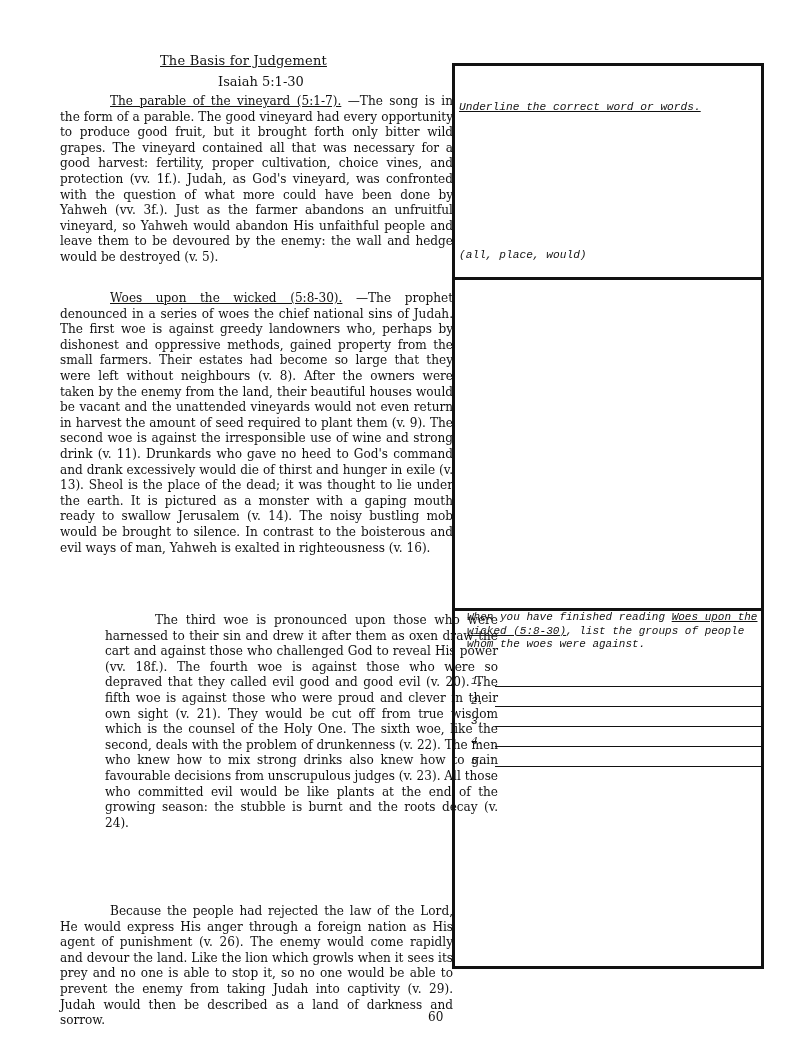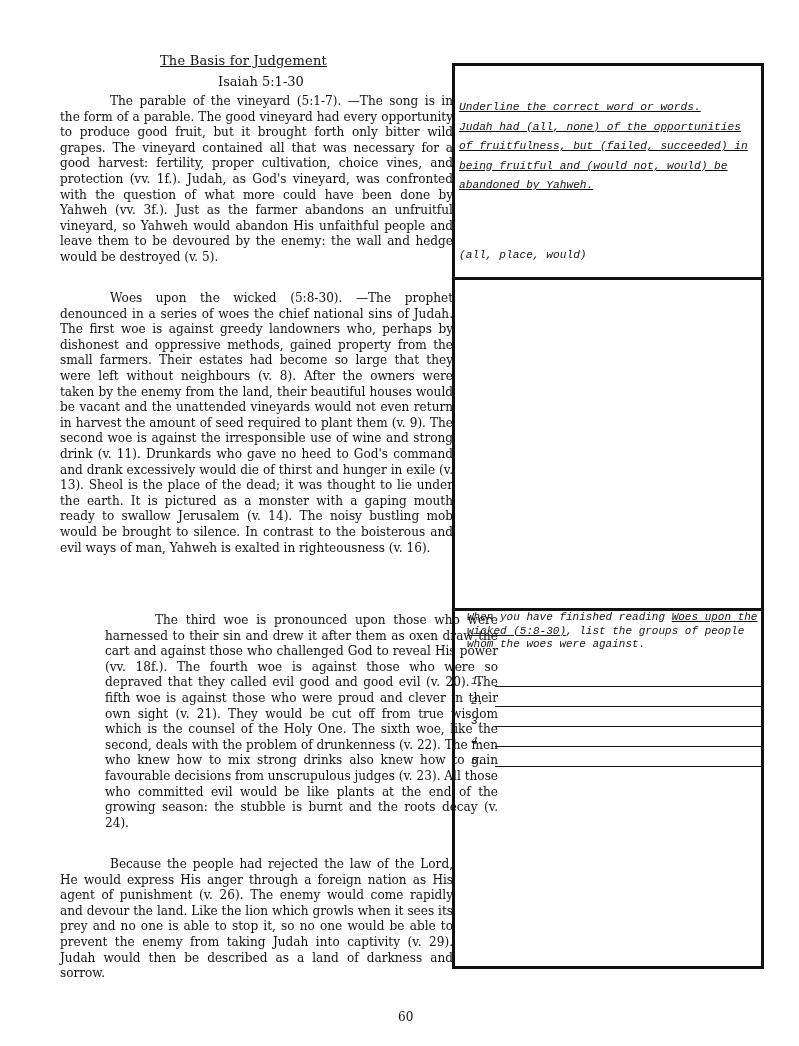--- a/index.html
+++ b/index.html
@@ -12,70 +12,69 @@
     font-size: 13px; text-decoration: underline; letter-spacing: 0.2px;
   }
   .subtitle {
     position: absolute; left: 218px; top: 74px; font-size: 13px;
   }
   .col {
     position: absolute; left: 60px; width: 393px;
     font-size: 12.1px; line-height: 15.6px; text-align: justify;
   }
   .col p { margin: 0; text-indent: 50px; }
-  .col .head { }
+  .col .head { text-decoration: underline; }
 
   .boxframe {
     position: absolute; left: 452px; top: 63px; width: 312px; height: 906px;
     border: 3px solid #111; box-sizing: border-box;
   }
   .box { position: absolute; left: 0; width: 100%; box-sizing: border-box; }
   .box.b1 { top: 0; height: 214px; border-bottom: 3px solid #111; }
   .box.b2 { top: 214px; height: 331px; border-bottom: 3px solid #111; }
   .box.b3 { top: 515px; height: 355px; }
 
   .qtext { position: absolute; left: 4px; width: 300px; font-size: 11.2px; line-height: 19.6px; }
   .ans { position: absolute; left: 4px; font-size: 11.2px; }
   .instr { position: absolute; left: 12px; top: 30px; width: 296px; font-size: 11px; line-height: 13.5px; }
   .u { text-decoration: underline; }
   .blanks { position: absolute; left: 16px; top: 86px; width: 290px; }
   .blank-row { display: flex; align-items: flex-end; height: 20px; font-size: 11px; }
   .blank-num { width: 24px; }
   .blank-line { flex: 1; border-bottom: 1.5px solid #111; height: 12px; margin-right: 0px; }
   .answers { position: absolute; left: 12px; top: 233px; width: 295px; font-size: 11px; line-height: 13.5px; }
 
-  .pagenum { position: absolute; left: 398px; top: 1010px; font-size: 12px; }
+  .pagenum { position: absolute; left: 428px; top: 1010px; font-size: 12px; }
 </style>
 </head>
 <body>
 
 <div class="serif title">The Basis for Judgement</div>
 <div class="serif subtitle">Isaiah 5:1-30</div>
 
 <div class="col serif" style="top:94px;">
   <p><span class="head">The parable of the vineyard (5:1-7).</span><span> —The song is in the form of a parable. The good vineyard had every opportunity to produce good fruit, but it brought forth only bitter wild grapes. The vineyard contained all that was necessary for a good harvest: fertility, proper cultivation, choice vines, and protection (vv. 1f.). Judah, as God's vineyard, was confronted with the question of what more could have been done by Yahweh (vv. 3f.). Just as the farmer abandons an unfruitful vineyard, so Yahweh would abandon His unfaithful people and leave them to be devoured by the enemy: the wall and hedge would be destroyed (v. 5).</span></p>
 </div>
 
 <div class="col serif" style="top:291px;">
   <p><span class="head">Woes upon the wicked (5:8-30).</span><span> —The prophet denounced in a series of woes the chief national sins of Judah. The first woe is against greedy landowners who, perhaps by dishonest and oppressive methods, gained property from the small farmers. Their estates had become so large that they were left without neighbours (v. 8). After the owners were taken by the enemy from the land, their beautiful houses would be vacant and the unattended vineyards would not even return in harvest the amount of seed required to plant them (v. 9). The second woe is against the irresponsible use of wine and strong drink (v. 11). Drunkards who gave no heed to God's command and drank excessively would die of thirst and hunger in exile (v. 13). Sheol is the place of the dead; it was thought to lie under the earth. It is pictured as a monster with a gaping mouth ready to swallow Jerusalem (v. 14). The noisy bustling mob would be brought to silence. In contrast to the boisterous and evil ways of man, Yahweh is exalted in righteousness (v. 16).</span></p>
 </div>
 
 <div class="col serif" style="top:613px;margin-left:45px;">
   <p><span>The third woe is pronounced upon those who were harnessed to their sin and drew it after them as oxen draw the cart and against those who challenged God to reveal His power (vv. 18f.). The fourth woe is against those who were so depraved that they called evil good and good evil (v. 20). The fifth woe is against those who were proud and clever in their own sight (v. 21). They would be cut off from true wisdom which is the counsel of the Holy One. The sixth woe, like the second, deals with the problem of drunkenness (v. 22). The men who knew how to mix strong drinks also knew how to gain favourable decisions from unscrupulous judges (v. 23). All those who committed evil would be like plants at the end of the growing season: the stubble is burnt and the roots decay (v. 24).</span></p>
 </div>
 
-<div class="col serif" style="top:857px;">
+<div class="col serif" style="top:904px;">
   <p><span>Because the people had rejected the law of the Lord, He would express His anger through a foreign nation as His agent of punishment (v. 26). The enemy would come rapidly and devour the land. Like the lion which growls when it sees its prey and no one is able to stop it, so no one would be able to prevent the enemy from taking Judah into captivity (v. 29). Judah would then be described as a land of darkness and sorrow.</span></p>
 </div>
 
 <div class="boxframe">
   <div class="box b1">
     <div class="qtext typew" style="top:32px;text-decoration:underline;">
       <div>Underline the correct word or words.</div>
-      <div>Judah had (all, none) of the opportunities of fruitfulness, but (failed, succeeded) in being fruitful and (would not, would) be abandoned by Yahweh.</div>
     </div>
     <div class="ans typew" style="top:183px;">(all, place, would)</div>
   </div>
 
   <div class="box b2"></div>
 
   <div class="box b3">
     <div class="instr typew">
       <span>When you have finished reading </span><span class="u">Woes upon the wicked (5:8-30)</span><span>, list the groups of people whom the woes were against.</span>
     </div>

